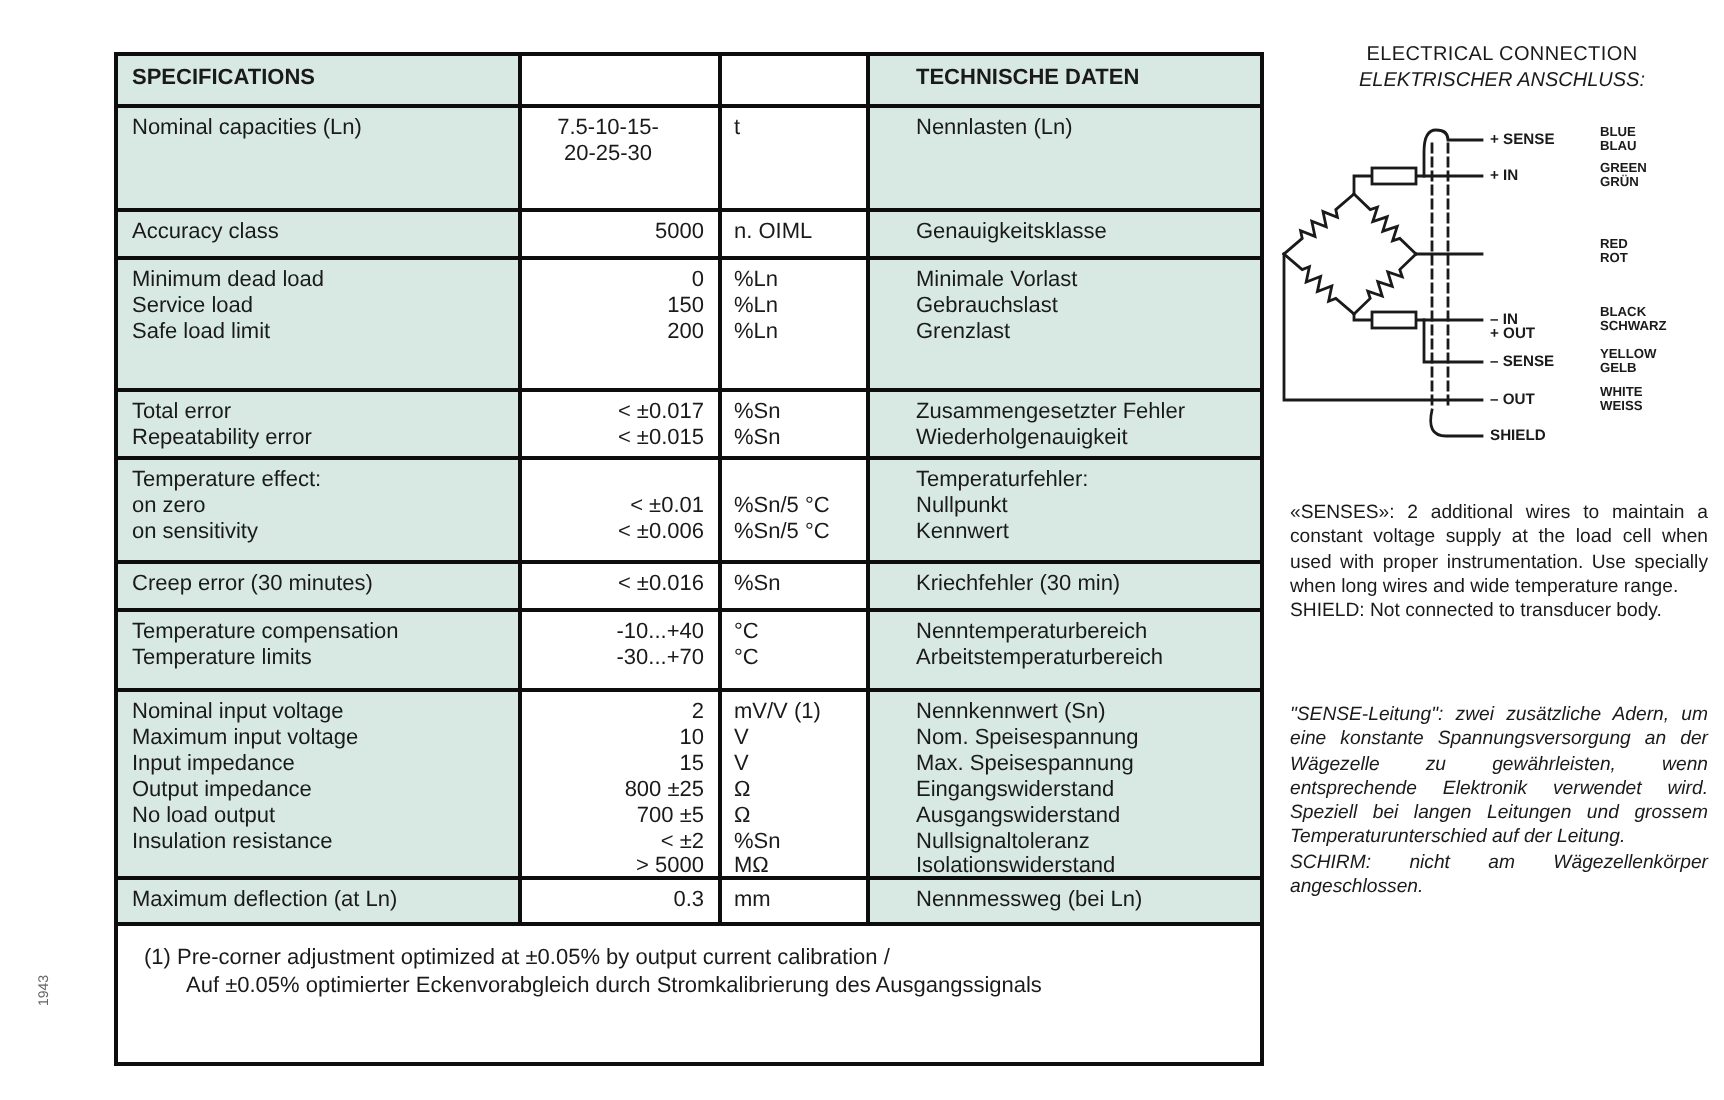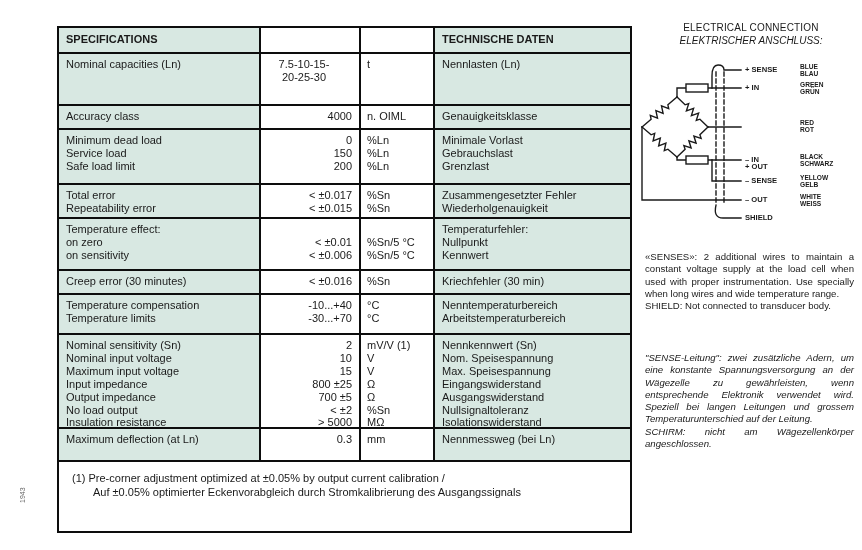--- a/index.html
+++ b/index.html
@@ -9,21 +9,21 @@
 
   
   #spec-table{position:absolute;left:57px;top:26px;width:575px;height:507px;
       border:2px solid var(--line);box-sizing:border-box;display:flex;flex-direction:column;background:#fff;}
   .grp{display:flex;border-top:2px solid var(--line);box-sizing:border-box;flex-shrink:0;}
   .grp:first-child{border-top:none;}
   .c{box-sizing:border-box;padding-top:4px;overflow:hidden;}
   .c1{width:200px;background:var(--teal);padding-left:7px;}
   .c2{width:100px;background:#fff;border-left:2px solid var(--line);}
   .c3{width:74px;background:#fff;border-left:2px solid var(--line);padding-left:6px;}
-  .c4{flex:1;background:var(--teal);border-left:2px solid var(--line);padding-left:7px;}
+  .c4{flex:1;background:var(--teal);border-left:2px solid var(--line);padding-left:23px;}
   .hdrrow .c2,.hdrrow .c3{background:#fff;}
   .hdrrow .c{padding-top:5px;}
   .hdr{font-weight:bold;font-size:11px;}
   .ln{font-size:11px;line-height:12.9px;min-height:12.9px;white-space:nowrap;}
   .c2 .ln{text-align:right;padding-right:7px;}
   .grp.valcenter .c2 .ln{text-align:center;padding-right:12px;}
   .ln.ctr{text-align:left;}
   .footrow{flex:1;background:#fff;border-top:2px solid var(--line);}
   .footrow .fcell{padding:9px 24px 0 13px;background:#fff;width:100%;box-sizing:border-box;}
   .fline{font-size:11px;line-height:14px;}
@@ -77,30 +77,30 @@
       <div class="c c4">
         <div class="ln">Nennlasten (Ln)</div>
         <div class="ln"></div>
       </div>
     </div>
     <div class="grp" style="height: 24px;">
       <div class="c c1">
         <div class="ln">Accuracy class</div>
       </div>
       <div class="c c2">
-        <div class="ln">4000</div>
+        <div class="ln">5000</div>
       </div>
       <div class="c c3">
         <div class="ln">n. OIML</div>
       </div>
       <div class="c c4">
         <div class="ln">Genauigkeitsklasse</div>
       </div>
     </div>
-    <div class="grp" style="height: 55px;">
+    <div class="grp" style="height: 66px;">
       <div class="c c1">
         <div class="ln">Minimum dead load</div>
         <div class="ln">Service load</div>
         <div class="ln">Safe load limit</div>
       </div>
       <div class="c c2">
         <div class="ln">0</div>
         <div class="ln">150</div>
         <div class="ln">200</div>
       </div>
@@ -182,21 +182,20 @@
         <div class="ln">°C</div>
         <div class="ln">°C</div>
       </div>
       <div class="c c4">
         <div class="ln">Nenntemperaturbereich</div>
         <div class="ln">Arbeitstemperaturbereich</div>
       </div>
     </div>
     <div class="grp" style="height: 94px;">
       <div class="c c1">
-        <div class="ln">Nominal sensitivity (Sn)</div>
         <div class="ln">Nominal input voltage</div>
         <div class="ln">Maximum input voltage</div>
         <div class="ln">Input impedance</div>
         <div class="ln">Output impedance</div>
         <div class="ln">No load output</div>
         <div class="ln">Insulation resistance</div>
       </div>
       <div class="c c2">
         <div class="ln">2</div>
         <div class="ln">10</div>
@@ -218,21 +217,21 @@
       <div class="c c4">
         <div class="ln">Nennkennwert (Sn)</div>
         <div class="ln">Nom. Speisespannung</div>
         <div class="ln">Max. Speisespannung</div>
         <div class="ln">Eingangswiderstand</div>
         <div class="ln">Ausgangswiderstand</div>
         <div class="ln">Nullsignaltoleranz</div>
         <div class="ln">Isolationswiderstand</div>
       </div>
     </div>
-    <div class="grp" style="height: 33px;">
+    <div class="grp" style="height: 23px;">
       <div class="c c1">
         <div class="ln">Maximum deflection (at Ln)</div>
       </div>
       <div class="c c2">
         <div class="ln">0.3</div>
       </div>
       <div class="c c3">
         <div class="ln">mm</div>
       </div>
       <div class="c c4">

